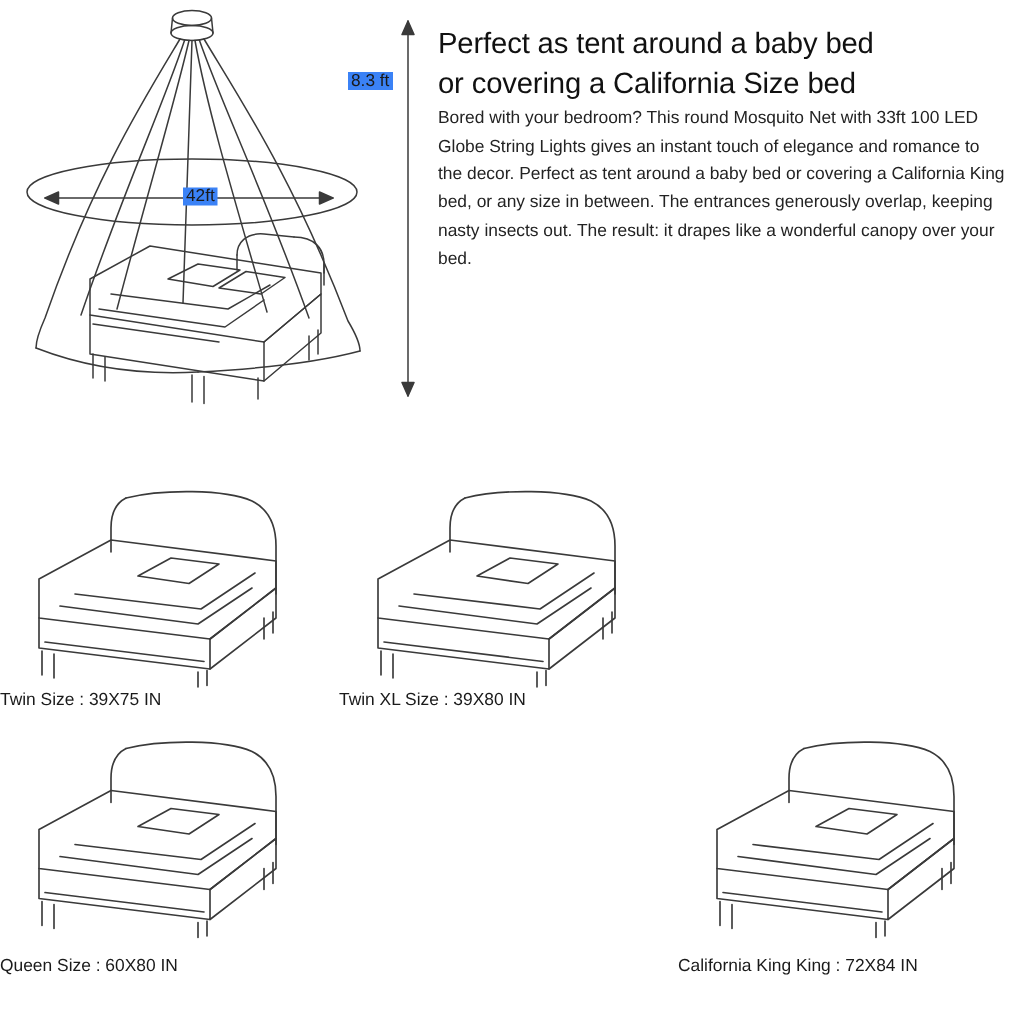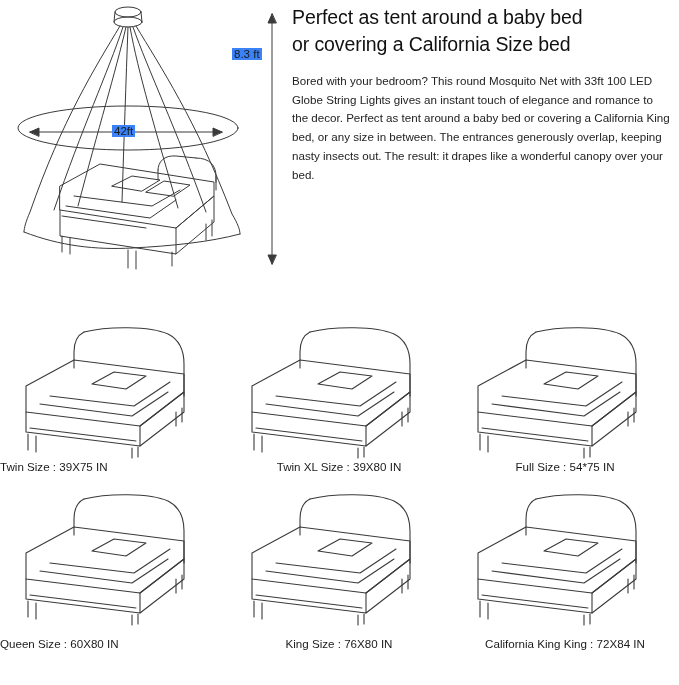--- a/index.html
+++ b/index.html
@@ -32,52 +32,51 @@
   .canopy-illustration {
     position: absolute;
     left: 0;
     top: 0;
     width: 285px;
     height: 300px;
   }
   .text-block {
     position: absolute;
     left: 292px;
-    top: 4px;
+    top: 16px;
     width: 380px;
   }
   .headline {
     font-size: 19.5px;
     line-height: 1.38;
     font-weight: 400;
     color: #111111;
     letter-spacing: -0.1px;
   }
   .body-copy {
-    margin-top: 14px;
     font-size: 11.6px;
     line-height: 1.62;
     color: #232323;
     text-align: left;
   }
 
   
   .dim-label {
     position: absolute;
     font-size: 11.5px;
     color: #1a1a1a;
     background: #3b82f6;
     padding: 0 2px;
   }
   .dim-height {
     left: 232px;
     top: 48px;
   }
   .dim-width {
-    left: 112px;
+    left: 122px;
     top: 125px;
   }
 
   
   .bed-grid {
     position: absolute;
     left: 0;
     top: 300px;
     width: 679px;
     height: 385px;
@@ -105,21 +104,21 @@
     left: 0;
     top: 0;
     width: 226px;
     height: 160px;
   }
   .bed-caption {
     position: absolute;
     left: 0;
     top: 160px;
     width: 226px;
-    text-align: center;
+    text-align: left;
     font-size: 11.6px;
     color: #1a1a1a;
   }
   .bed-cell.c0 .bed-caption { text-align: left; }
 </style>
 </head>
 <body>
 
 <div class="page">
 
@@ -232,41 +231,20 @@
               <path d="M40 104 L 132 116 L 168 92"></path>
               <path d="M28 134 L 28 150 M 36 136 L 36 152"></path>
               <path d="M132 148 L 132 158 M 138 147 L 138 157"></path>
               <path d="M176 112 L 176 126 M 182 108 L 182 122"></path>
             </g>
           </svg>
         </div>
         <div class="bed-caption">Twin XL Size : 39X80 IN</div>
       </div>
 
-      <div class="bed-cell c2">
-        <div class="bed-svg-wrap">
-          <svg width="226" height="160" viewBox="0 0 226 160" fill="none" xmlns="http://www.w3.org/2000/svg">
-            <g stroke="#3a3a3a" stroke-width="1.1" fill="none" stroke-linejoin="round" stroke-linecap="round">
-              <path d="M84 32 C 108 26, 150 26, 168 34 C 180 40, 184 52, 184 64 L 184 96"></path>
-              <path d="M84 32 C 76 36, 74 44, 74 52 L 74 68"></path>
-              <path d="M26 86 L 74 60 L 184 74 L 184 92 L 140 126 L 26 112 Z"></path>
-              <path d="M26 112 L 26 132 L 140 146 L 140 126"></path>
-              <path d="M140 126 L 184 92 L 184 112 L 140 146"></path>
-              <path d="M30 128 L 136 141"></path>
-              <path d="M92 84 L 114 72 L 146 76 L 126 89 Z"></path>
-              <path d="M50 96 L 134 106 L 170 82"></path>
-              <path d="M40 104 L 132 116 L 168 92"></path>
-              <path d="M28 134 L 28 150 M 36 136 L 36 152"></path>
-              <path d="M132 148 L 132 158 M 138 147 L 138 157"></path>
-              <path d="M176 112 L 176 126 M 182 108 L 182 122"></path>
-            </g>
-          </svg>
-        </div>
-        <div class="bed-caption">Full Size : 54*75 IN</div>
-      </div>
     </div>
 
     <div class="bed-row row2">
 
       <div class="bed-cell c0">
         <div class="bed-svg-wrap">
           <svg width="226" height="160" viewBox="0 0 226 160" fill="none" xmlns="http://www.w3.org/2000/svg">
             <g stroke="#3a3a3a" stroke-width="1.1" fill="none" stroke-linejoin="round" stroke-linecap="round">
               <path d="M84 22 C 108 16, 150 16, 168 24 C 180 30, 184 42, 184 54 L 184 86"></path>
               <path d="M84 22 C 76 26, 74 34, 74 42 L 74 58"></path>
@@ -279,59 +257,38 @@
               <path d="M40 94 L 132 106 L 168 82"></path>
               <path d="M28 124 L 28 140 M 36 126 L 36 142"></path>
               <path d="M132 138 L 132 148 M 138 137 L 138 147"></path>
               <path d="M176 102 L 176 116 M 182 98 L 182 112"></path>
             </g>
           </svg>
         </div>
         <div class="bed-caption">Queen Size : 60X80 IN</div>
       </div>
 
-      <div class="bed-cell c1">
+
+      <div class="bed-cell c2">
         <div class="bed-svg-wrap">
           <svg width="226" height="160" viewBox="0 0 226 160" fill="none" xmlns="http://www.w3.org/2000/svg">
             <g stroke="#3a3a3a" stroke-width="1.1" fill="none" stroke-linejoin="round" stroke-linecap="round">
               <path d="M84 22 C 108 16, 150 16, 168 24 C 180 30, 184 42, 184 54 L 184 86"></path>
               <path d="M84 22 C 76 26, 74 34, 74 42 L 74 58"></path>
               <path d="M26 76 L 74 50 L 184 64 L 184 82 L 140 116 L 26 102 Z"></path>
               <path d="M26 102 L 26 122 L 140 136 L 140 116"></path>
               <path d="M140 116 L 184 82 L 184 102 L 140 136"></path>
               <path d="M30 118 L 136 131"></path>
               <path d="M92 74 L 114 62 L 146 66 L 126 79 Z"></path>
               <path d="M50 86 L 134 96 L 170 72"></path>
               <path d="M40 94 L 132 106 L 168 82"></path>
               <path d="M28 124 L 28 140 M 36 126 L 36 142"></path>
               <path d="M132 138 L 132 148 M 138 137 L 138 147"></path>
               <path d="M176 102 L 176 116 M 182 98 L 182 112"></path>
             </g>
           </svg>
         </div>
-        <div class="bed-caption">King Size : 76X80 IN</div>
-      </div>
-
-      <div class="bed-cell c2">
-        <div class="bed-svg-wrap">
-          <svg width="226" height="160" viewBox="0 0 226 160" fill="none" xmlns="http://www.w3.org/2000/svg">
-            <g stroke="#3a3a3a" stroke-width="1.1" fill="none" stroke-linejoin="round" stroke-linecap="round">
-              <path d="M84 22 C 108 16, 150 16, 168 24 C 180 30, 184 42, 184 54 L 184 86"></path>
-              <path d="M84 22 C 76 26, 74 34, 74 42 L 74 58"></path>
-              <path d="M26 76 L 74 50 L 184 64 L 184 82 L 140 116 L 26 102 Z"></path>
-              <path d="M26 102 L 26 122 L 140 136 L 140 116"></path>
-              <path d="M140 116 L 184 82 L 184 102 L 140 136"></path>
-              <path d="M30 118 L 136 131"></path>
-              <path d="M92 74 L 114 62 L 146 66 L 126 79 Z"></path>
-              <path d="M50 86 L 134 96 L 170 72"></path>
-              <path d="M40 94 L 132 106 L 168 82"></path>
-              <path d="M28 124 L 28 140 M 36 126 L 36 142"></path>
-              <path d="M132 138 L 132 148 M 138 137 L 138 147"></path>
-              <path d="M176 102 L 176 116 M 182 98 L 182 112"></path>
-            </g>
-          </svg>
-        </div>
         <div class="bed-caption">California King King : 72X84 IN</div>
       </div>
     </div>
   </div>
 
 </div>
 
 </body></html>

